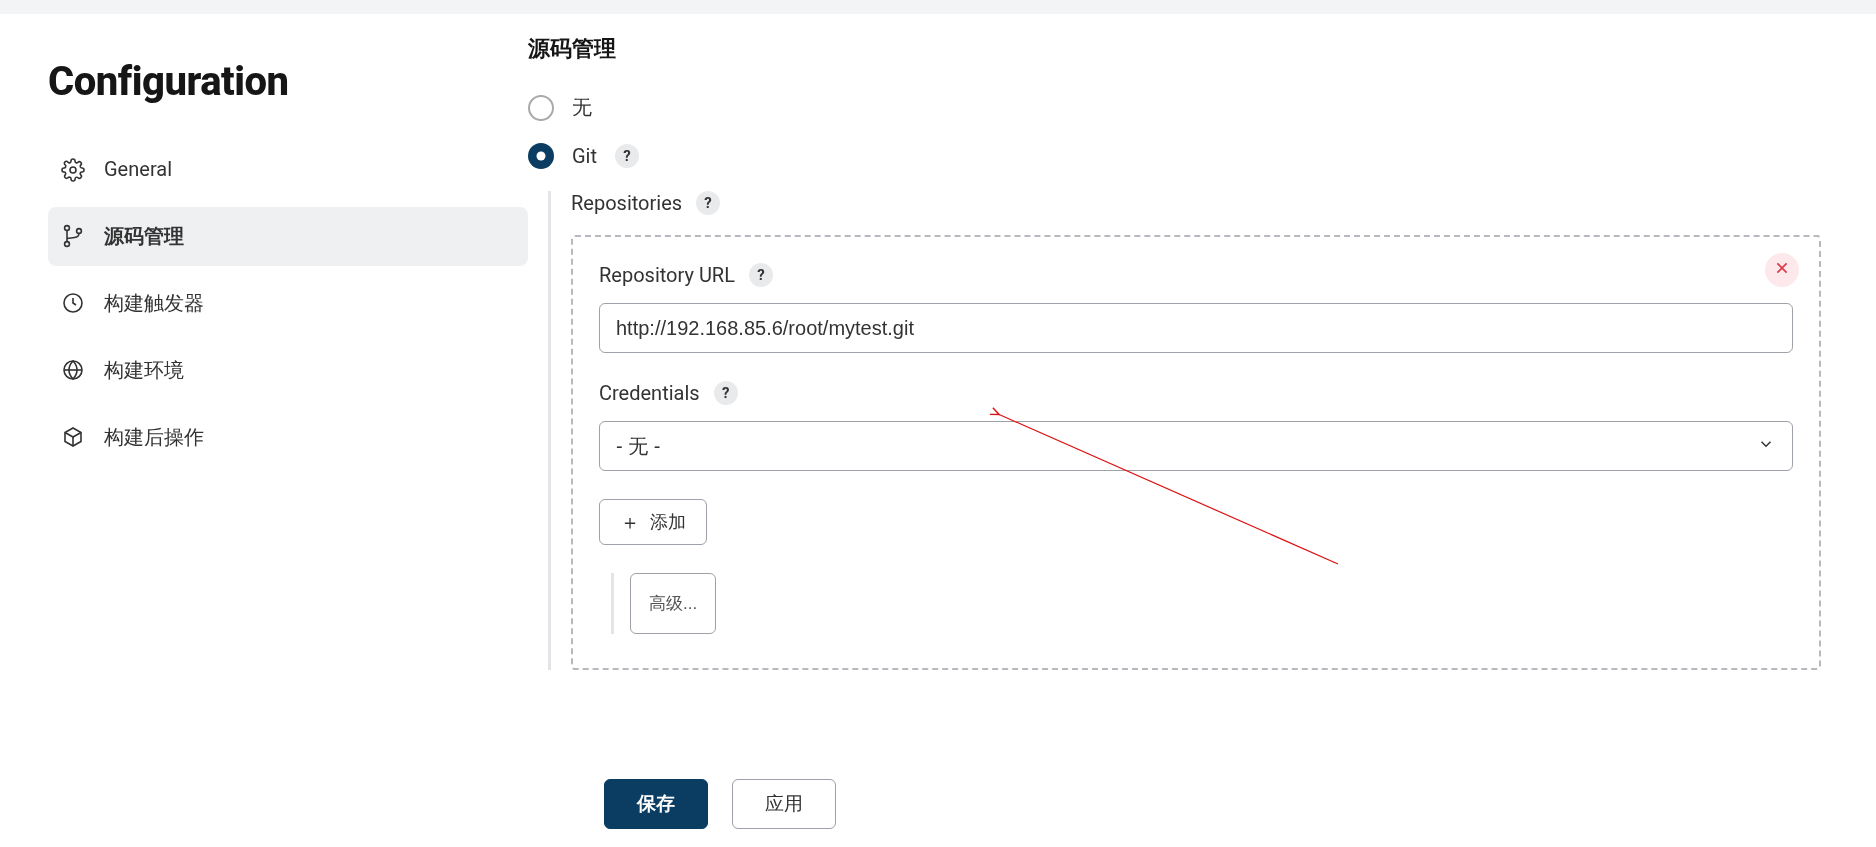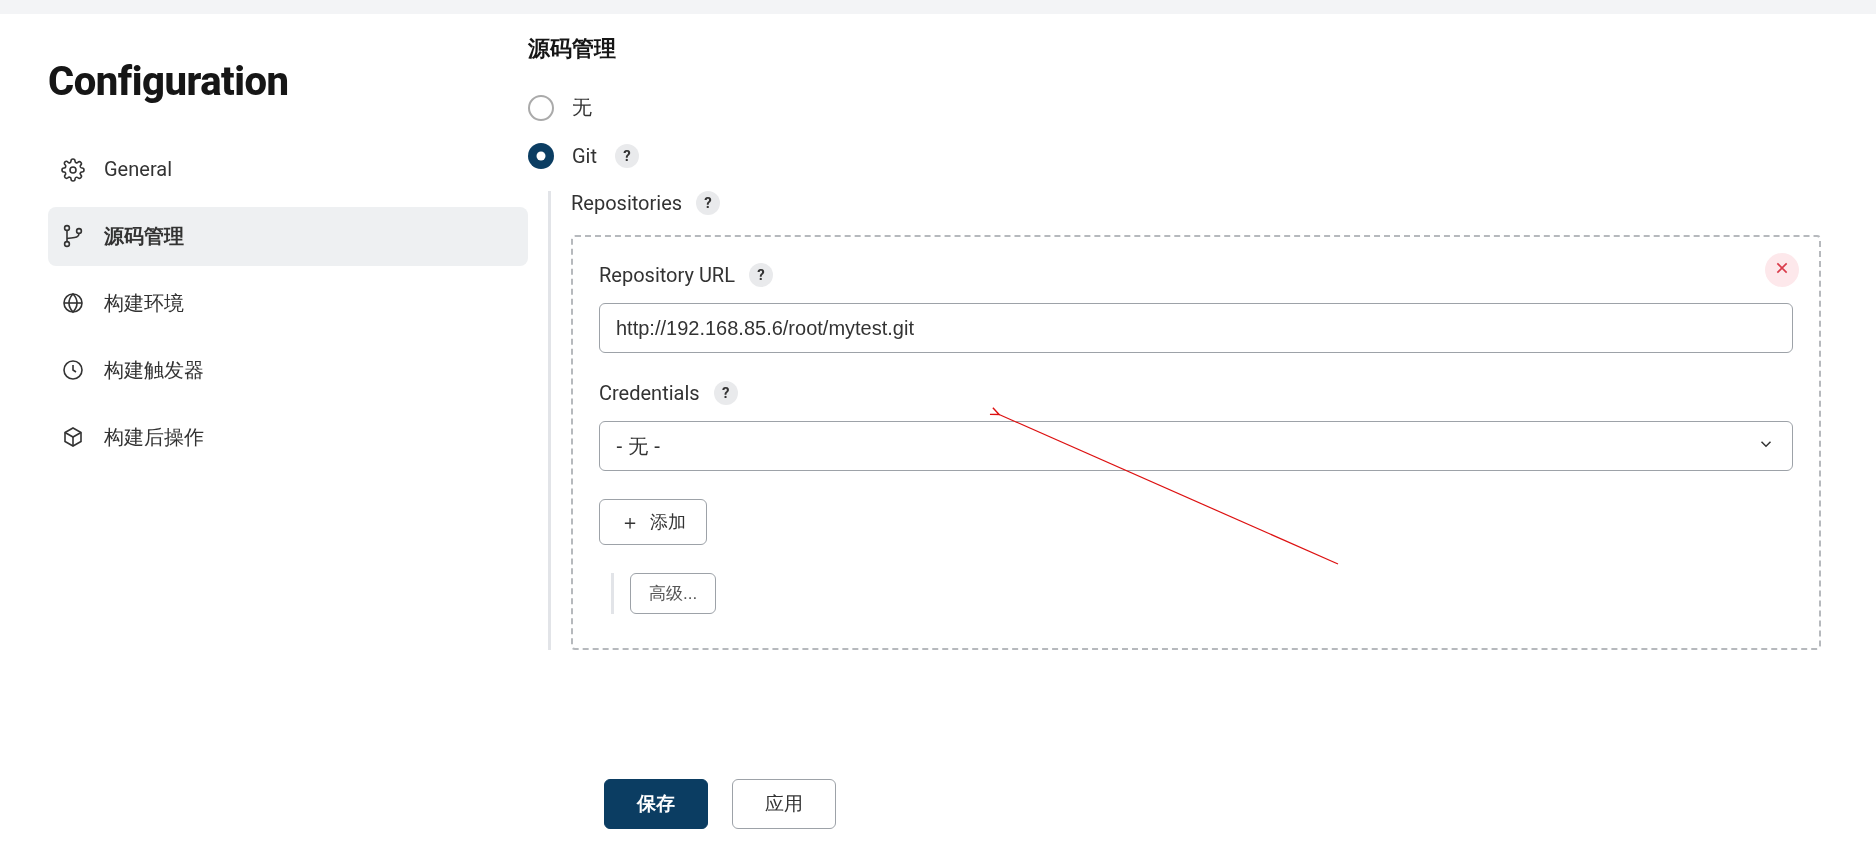--- a/index.html
+++ b/index.html
@@ -191,21 +191,21 @@
     gap: 10px;
     border: 1.5px solid #9da2a8;
     background: #fff;
     border-radius: 6px;
     padding: 10px 20px;
     font-size: 18px;
     cursor: pointer;
     color: #333;
   }
   .btn-small {
-    padding: 8px 18px;
+    padding: 18px 18px;
     font-size: 17px;
     color: #555;
   }
   .btn-primary {
     background: #0b3d62;
     color: #fff;
     border-color: #0b3d62;
     font-weight: 600;
   }
   .adv-wrap {
@@ -259,35 +259,35 @@
             <path d="M18 9.5c0 5-6 4-12 5"></path>
           </svg>
       </span>
       <span>源码管理</span>
     </div>
 
     <div class="nav-item">
       <span class="nav-icon">
         <svg viewBox="0 0 24 24">
             <circle cx="12" cy="12" r="9"></circle>
+            <path d="M12 7v5l3 2"></path>
+          </svg>
+      </span>
+      <span>构建触发器</span>
+    </div>
+
+    <div class="nav-item">
+      <span class="nav-icon">
+        <svg viewBox="0 0 24 24">
+            <circle cx="12" cy="12" r="9"></circle>
             <path d="M3 12h18"></path>
             <path d="M12 3c2.5 2.6 4 5.7 4 9s-1.5 6.4-4 9c-2.5-2.6-4-5.7-4-9s1.5-6.4 4-9z"></path>
           </svg>
       </span>
       <span>构建环境</span>
-    </div>
-
-    <div class="nav-item">
-      <span class="nav-icon">
-        <svg viewBox="0 0 24 24">
-            <circle cx="12" cy="12" r="9"></circle>
-            <path d="M12 7v5l3 2"></path>
-          </svg>
-      </span>
-      <span>构建触发器</span>
     </div>
 
 
     <div class="nav-item">
       <span class="nav-icon">
         <svg viewBox="0 0 24 24">
             <path d="M12 3l8 4.5v9L12 21 4 16.5v-9L12 3z"></path>
             <path d="M4 7.5l8 4.5 8-4.5"></path>
             <path d="M12 12v9"></path>
           </svg>

